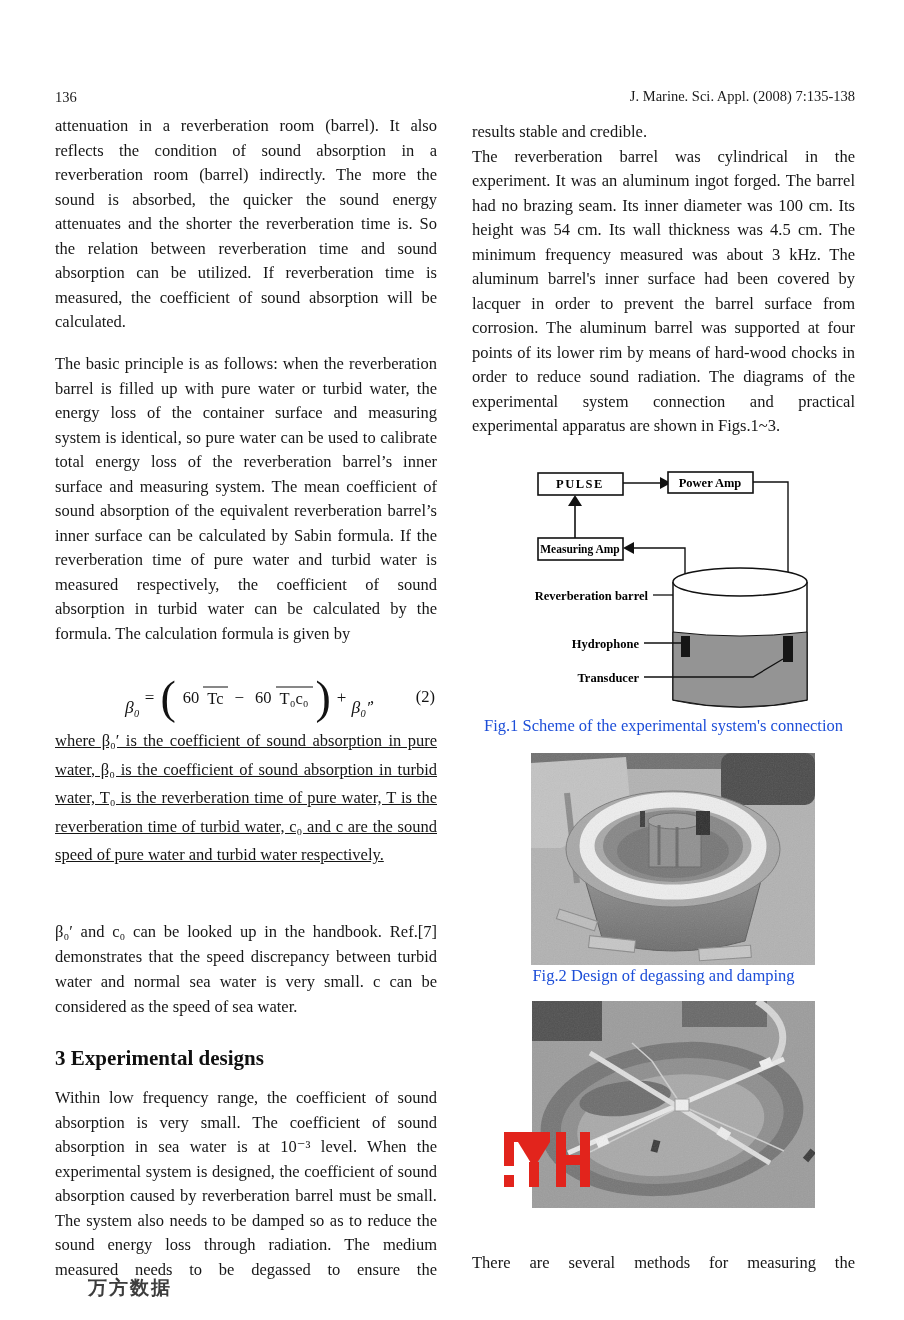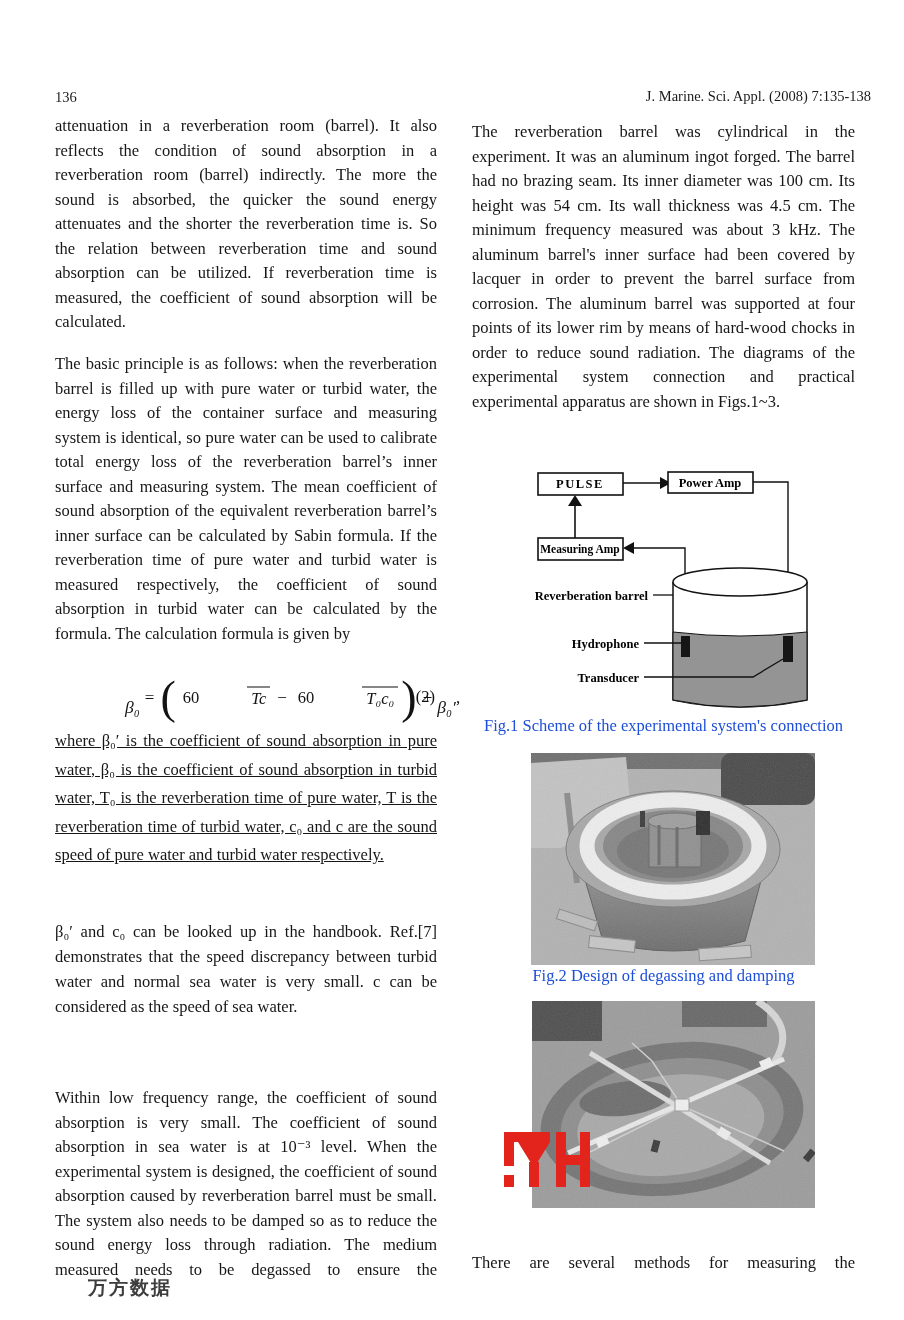--- a/index.html
+++ b/index.html
@@ -12,42 +12,42 @@
   .p3-text{line-height:28.5px;text-decoration:underline;}
   .p4-text{line-height:25px;}
   .section-heading{font-size:21px;font-weight:bold;color:#101010;}
   .caption{font-size:16.5px;text-align:center;color:#1d4ed8;}
   
   .formula-row{height:62px;}
   .formula{position:absolute;left:70px;top:50%;transform:translateY(-50%);
            display:flex;align-items:center;font-size:17px;color:#131313;}
   .frac{display:inline-flex;flex-direction:row;align-items:center;margin:0 2px;font-size:16.5px;}
   .frac .num{line-height:21px;padding:0 4px;}
-  .frac .den{border-top:1.4px solid #111;line-height:21px;padding:0 4px;font-style:italic;margin-left:44px;}
+  .frac .den{border-top:1.4px solid #111;line-height:21px;padding:0 4px;}
   .paren{font-size:46px;font-weight:400;line-height:40px;font-family:"Liberation Serif",serif;margin:0 1px;}
   .op{margin:0 5px;}
   .ital{font-style:italic;margin-top:20px;}
   .eq-num{position:absolute;right:2px;top:50%;transform:translateY(-50%);font-size:16.5px;color:#131313;}
   
   .fig1-box-label{font-family:"Liberation Serif",serif;font-weight:bold;}
   
   .wm-logo{display:flex;align-items:stretch;}
   .wm-box{background:#ffffff;width:118px;height:55px;padding:2px 6px 0 8px;box-sizing:border-box;}
   .wm-cn{font-size:20px;font-weight:bold;color:#111;letter-spacing:1px;line-height:26px;white-space:nowrap;}
   .wm-rule{height:2px;background:#e2241c;margin:1px 0 2px 0;}
   .wm-latin{font-family:"Liberation Sans","DejaVu Sans",sans-serif;font-size:15px;color:#8d8d8d;letter-spacing:5px;line-height:20px;}
   .wf-mark{font-size:19px;font-weight:600;color:#3d3d3d;letter-spacing:2px;}
 </style>
 </head>
 <body>
 
 <div class="page">
 
   <div class="abs hdr" style="left:55px;top:89px;">136</div>
-  <div class="abs hdr" style="left:488px;top:88px;width:383px;text-align:right;">J. Marine. Sci. Appl. (2008) 7:135-138</div>
+  <div class="abs hdr" style="left:472px;top:88px;width:383px;text-align:right;">J. Marine. Sci. Appl. (2008) 7:135-138</div>
 
   <div class="abs body-text" style="left:55px;top:114px;width:382px;">attenuation in a reverberation room (barrel). It also reflects the condition of sound absorption in a reverberation room (barrel) indirectly. The more the sound is absorbed, the quicker the sound energy attenuates and the shorter the reverberation time is. So the relation between reverberation time and sound absorption can be utilized. If reverberation time is measured, the coefficient of sound absorption will be calculated.</div>
 
   <div class="abs body-text" style="left:55px;top:352px;width:382px;">The basic principle is as follows: when the reverberation barrel is filled up with pure water or turbid water, the energy loss of the container surface and measuring system is identical, so pure water can be used to calibrate total energy loss of the reverberation barrel’s inner surface and measuring system. The mean coefficient of sound absorption of the equivalent reverberation barrel’s inner surface can be calculated by Sabin formula. If the reverberation time of pure water and turbid water is measured respectively, the coefficient of sound absorption in turbid water can be calculated by the formula. The calculation formula is given by</div>
 
   <div class="abs formula-row" style="left:55px;top:666px;width:382px;">
     <div class="formula">
       <span class="ital" style="font-size:17.5px;">β₀</span>
       <span class="op">=</span>
       <span class="paren">(</span>
@@ -65,24 +65,26 @@
       <span class="ital" style="font-size:17.5px;">β₀′</span>
       <span>,</span>
     </div>
     <div class="eq-num">(2)</div>
   </div>
 
   <div class="abs body-text p3-text" style="left:55px;top:727px;width:382px;">where β₀′ is the coefficient of sound absorption in pure water, β₀ is the coefficient of sound absorption in turbid water, T₀ is the reverberation time of pure water, T is the reverberation time of turbid water, c₀ and c are the sound speed of pure water and turbid water respectively.</div>
 
   <div class="abs body-text p4-text" style="left:55px;top:919px;width:382px;">β₀′ and c₀ can be looked up in the handbook. Ref.[7] demonstrates that the speed discrepancy between turbid water and normal sea water is very small. c can be considered as the speed of sea water.</div>
 
+  <div class="abs section-heading" style="left:55px;top:1046px;width:382px;">3 Experimental designs</div>
 
   <div class="abs body-text just-last" style="left:55px;top:1086px;width:382px;">Within low frequency range, the coefficient of sound absorption is very small. The coefficient of sound absorption in sea water is at 10⁻³ level. When the experimental system is designed, the coefficient of sound absorption caused by reverberation barrel must be small. The system also needs to be damped so as to reduce the sound energy loss through radiation. The medium measured needs to be degassed to ensure the</div>
 
   <div class="abs" style="left:472px;top:120px;width:383px;">
+    <div class="body-text">results stable and credible.</div>
     <div class="body-text">The reverberation barrel was cylindrical in the experiment. It was an aluminum ingot forged. The barrel had no brazing seam. Its inner diameter was 100 cm. Its height was 54 cm. Its wall thickness was 4.5 cm. The minimum frequency measured was about 3 kHz. The aluminum barrel's inner surface had been covered by lacquer in order to prevent the barrel surface from corrosion. The aluminum barrel was supported at four points of its lower rim by means of hard-wood chocks in order to reduce sound radiation. The diagrams of the experimental system connection and practical experimental apparatus are shown in Figs.1~3.</div>
   </div>
 
   <svg class="abs" style="left:472px;top:460px;" width="383" height="252" viewBox="0 0 383 252">
 
     <line x1="151" y1="23" x2="190" y2="23" stroke="#111" stroke-width="1.6"></line>
     <polygon points="188,17 199,23 188,29" fill="#111"></polygon>
     <line x1="103" y1="78" x2="103" y2="44" stroke="#111" stroke-width="1.6"></line>
     <polygon points="96,46 103,35 110,46" fill="#111"></polygon>
     <polyline points="281,22 316,22 316,176" fill="none" stroke="#111" stroke-width="1.4"></polyline>

